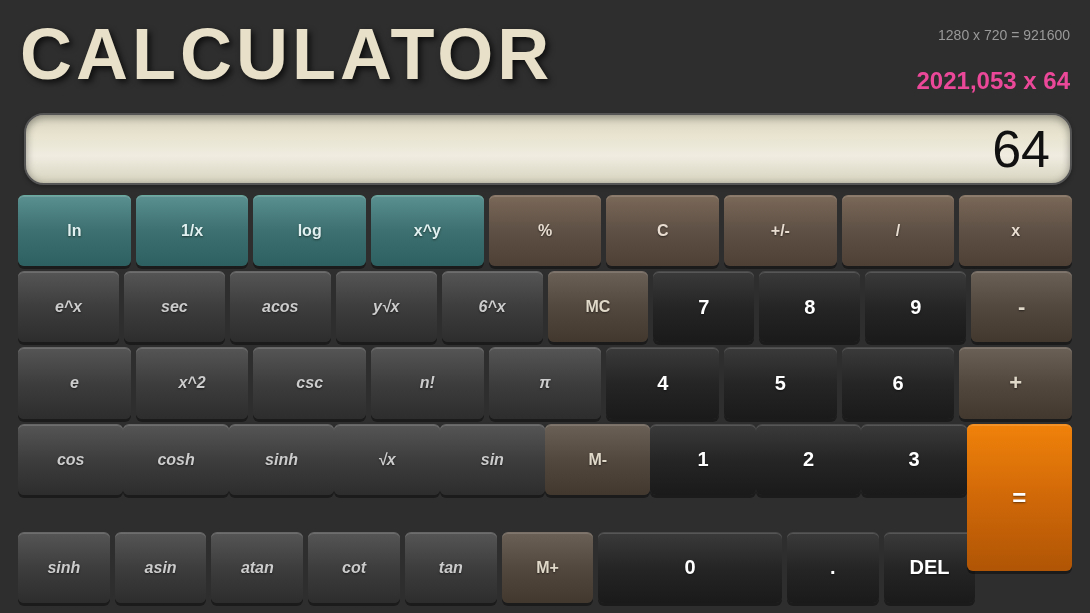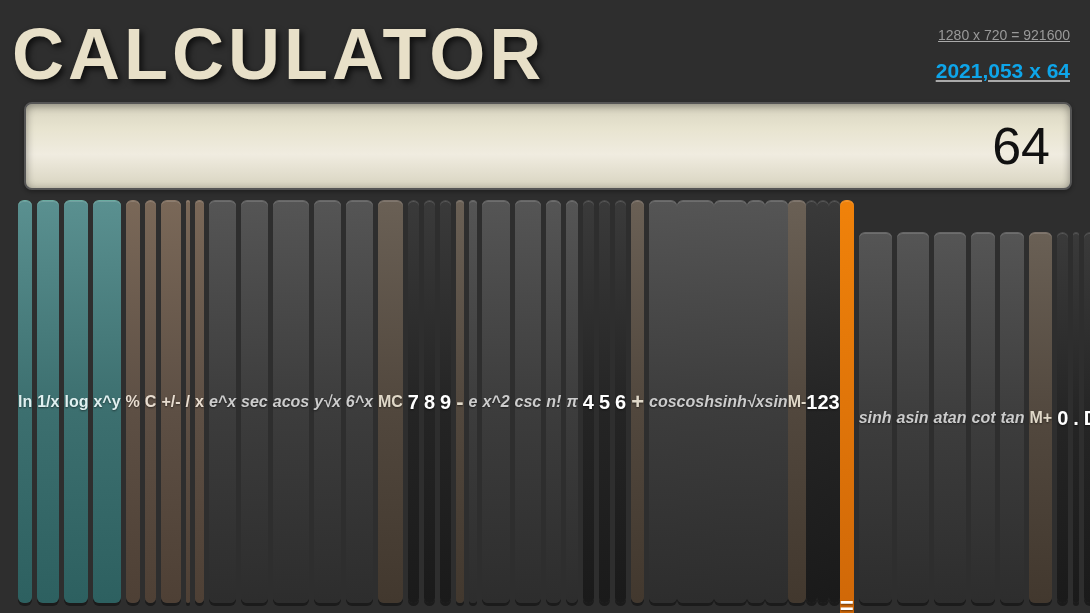--- a/index.html
+++ b/index.html
@@ -11,78 +11,77 @@
       font-family: 'Arial', sans-serif;
       overflow: hidden;
       display: flex;
       flex-direction: column;
     }
 
     .top-section {
       display: flex;
       justify-content: space-between;
       align-items: flex-start;
-      padding: 18px 20px 0 12px;
+      padding: 18px 20px 0 20px;
       flex-shrink: 0;
     }
 
     .calc-title {
       font-size: 72px;
       font-weight: 900;
       color: #e8e0c8;
       letter-spacing: 4px;
       text-shadow: 3px 3px 6px rgba(0,0,0,0.7);
       font-family: Impact, 'Arial Black', sans-serif;
       line-height: 1;
     }
 
     .history-area {
       text-align: right;
       color: #aaa;
       font-size: 15px;
       line-height: 1.6;
       padding-top: 6px;
-      text-decoration: underline;
     }
 
     .history-line {
       color: #999;
       font-size: 14px;
     }
 
     .history-current {
-      color: #0ea5e9;
-      font-size: 21px;
+      color: #ec4899;
+      font-size: 24px;
       font-weight: bold;
-      margin-top: 8px;
+      margin-top: 16px;
     }
 
     .display-area {
       margin: 12px 18px 10px 24px;
       background: linear-gradient(180deg, #d8d4c0 0%, #e8e4d0 30%, #f0ece0 60%, #d8d4c0 100%);
-      border-radius: 8px;
+      border-radius: 20px;
       border: 2px solid #555;
-      height: 88px;
+      height: 72px;
       display: flex;
       align-items: center;
       justify-content: flex-end;
       padding: 0 20px;
       box-shadow: inset 0 2px 8px rgba(0,0,0,0.4), 0 2px 4px rgba(0,0,0,0.3);
     }
 
     .display-value {
       font-size: 52px;
       font-weight: 400;
       color: #111;
       font-family: 'Arial', sans-serif;
     }
 
     .buttons-area {
       display: flex;
-      flex-direction: row;
+      flex-direction: column;
       gap: 5px;
       padding: 0 18px 10px 18px;
       flex: 1;
     }
 
     .button-row {
       display: flex;
       gap: 5px;
       flex: 1;
     }

